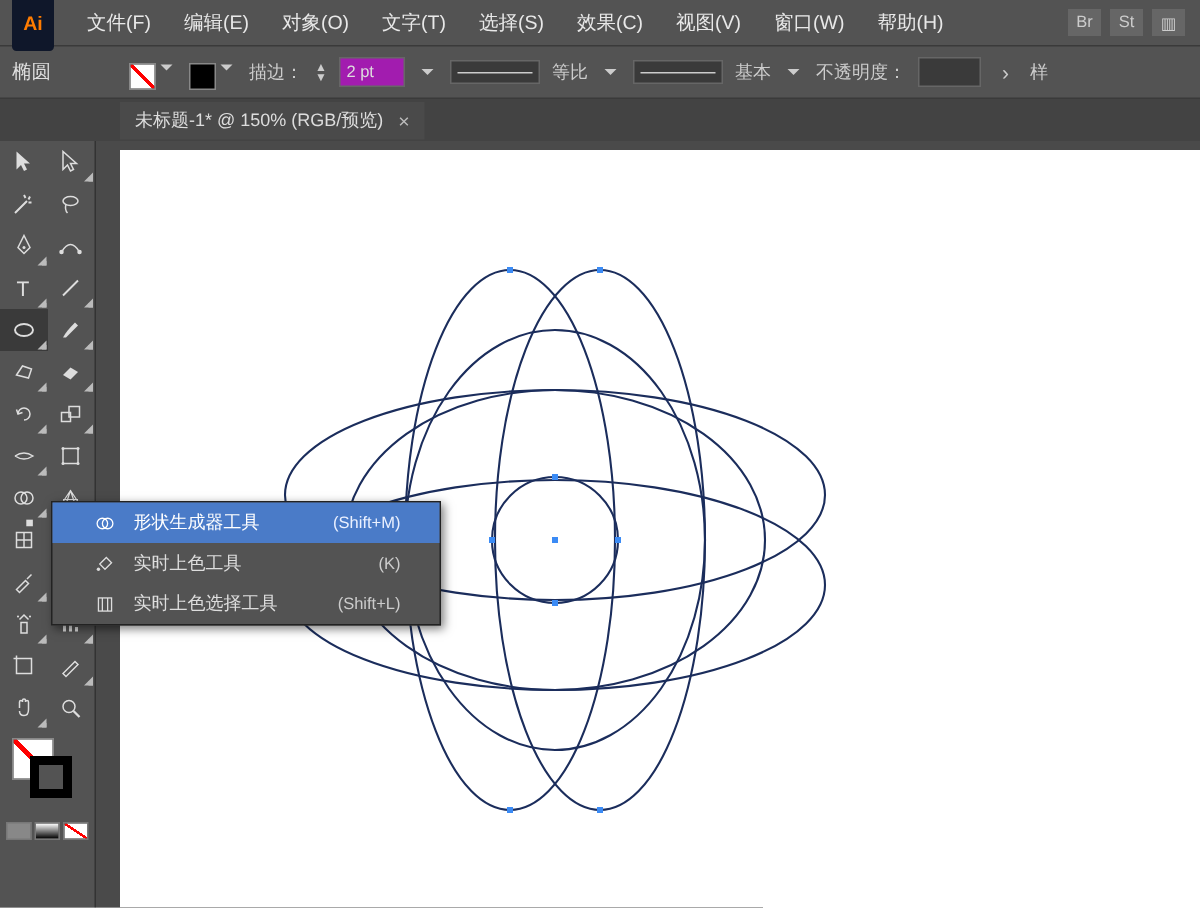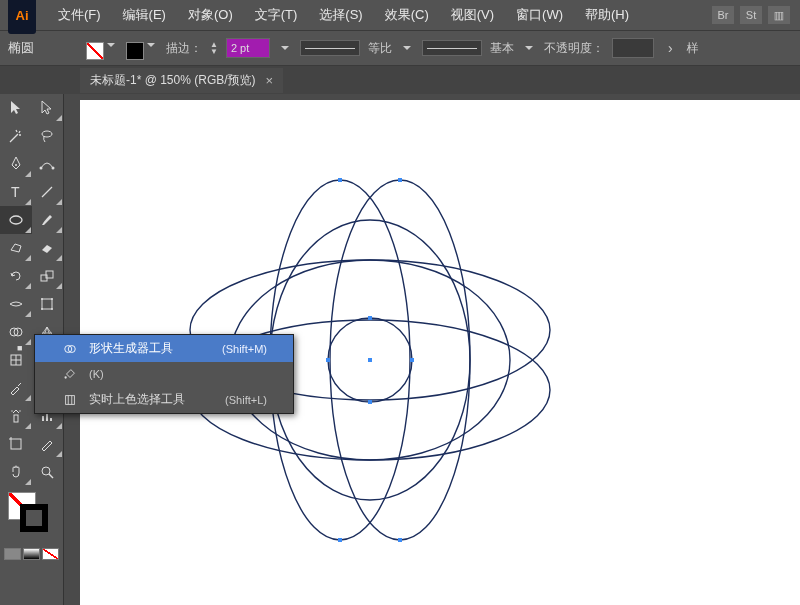--- a/index.html
+++ b/index.html
@@ -374,20 +374,21 @@
     <span class="flylabel">形状生成器工具</span>
     <span class="flyshort">(Shift+M)</span>
   </div>
   <div class="flyout-row">
     <span class="flyicon">
         <svg width="14" height="14" viewBox="0 0 16 16">
           <path d="M4 8 L9 3 L13 7 L8 12 Z" fill="none" stroke="#ddd"></path>
           <circle cx="3" cy="12" r="1.3" fill="#ddd"></circle>
         </svg>
       </span>
+    <span class="flylabel">实时上色工具</span>
     <span class="flyshort">(K)</span>
   </div>
   <div class="flyout-row">
     <span class="flyicon">
         <svg width="14" height="14" viewBox="0 0 16 16">
           <rect x="3" y="3" width="10" height="10" fill="none" stroke="#ddd"></rect>
           <path d="M6 3 L6 13 M10 3 L10 13" stroke="#ddd"></path>
         </svg>
       </span>
     <span class="flylabel">实时上色选择工具</span>

